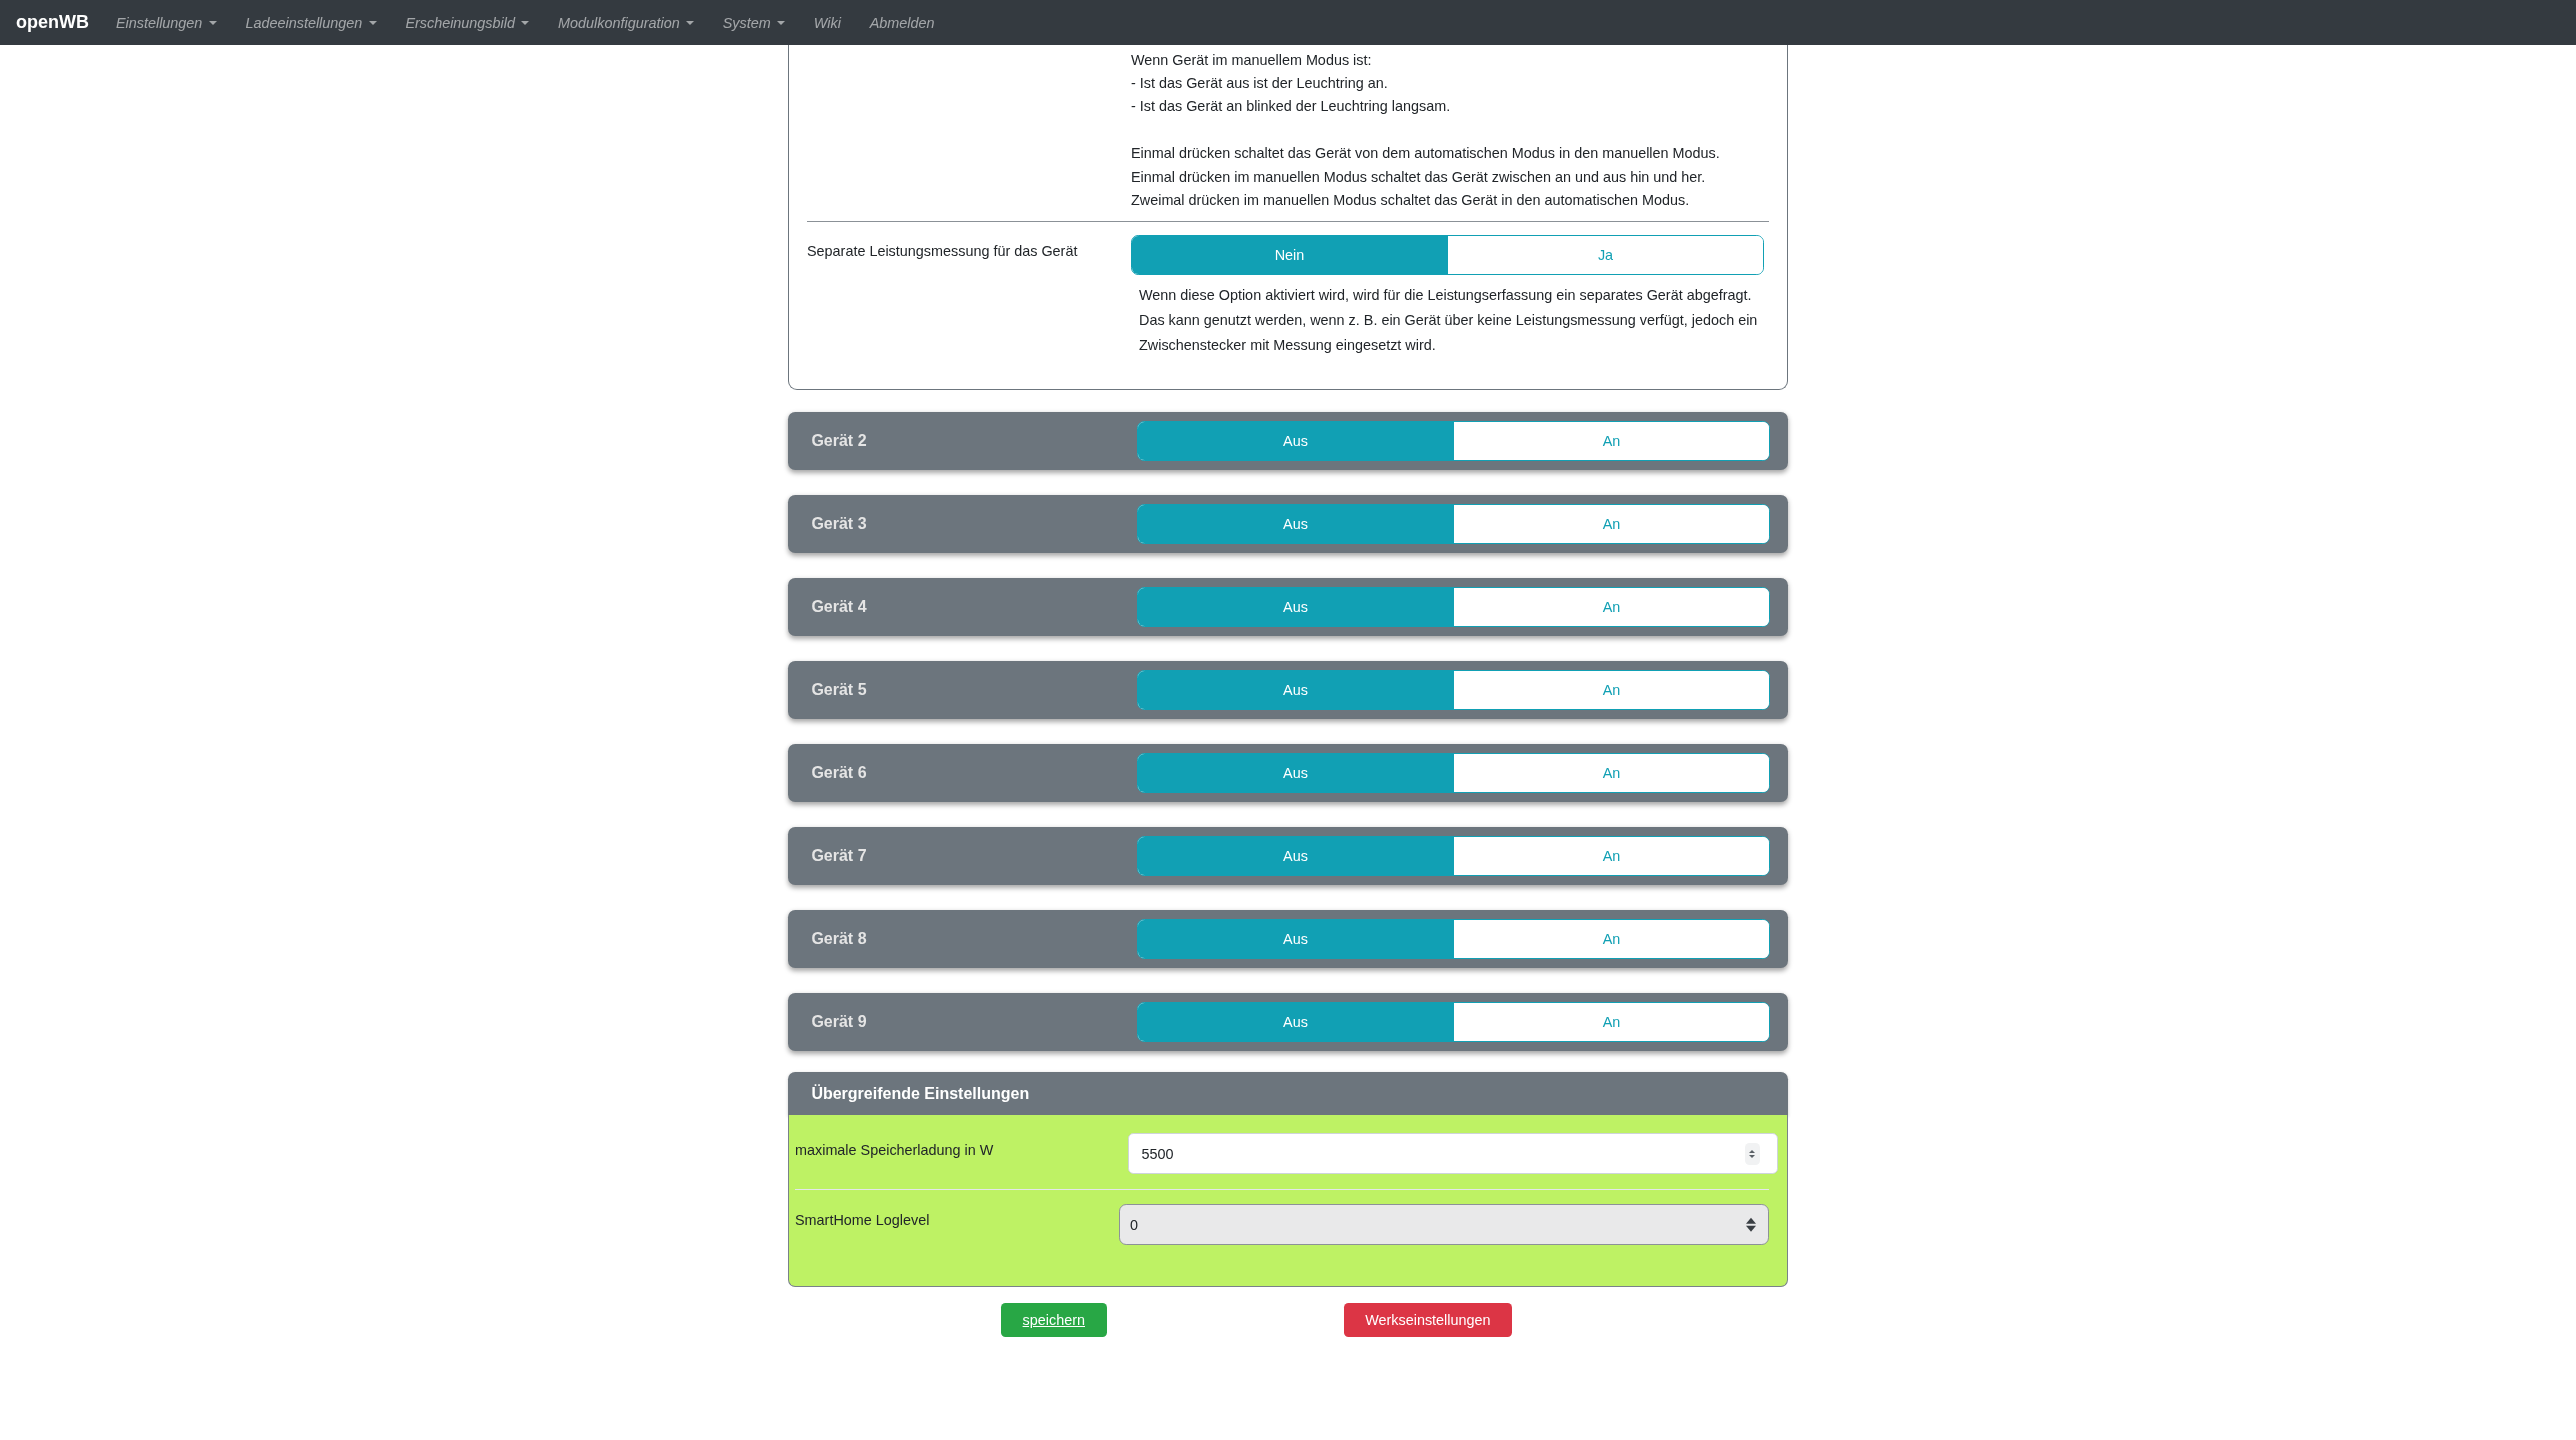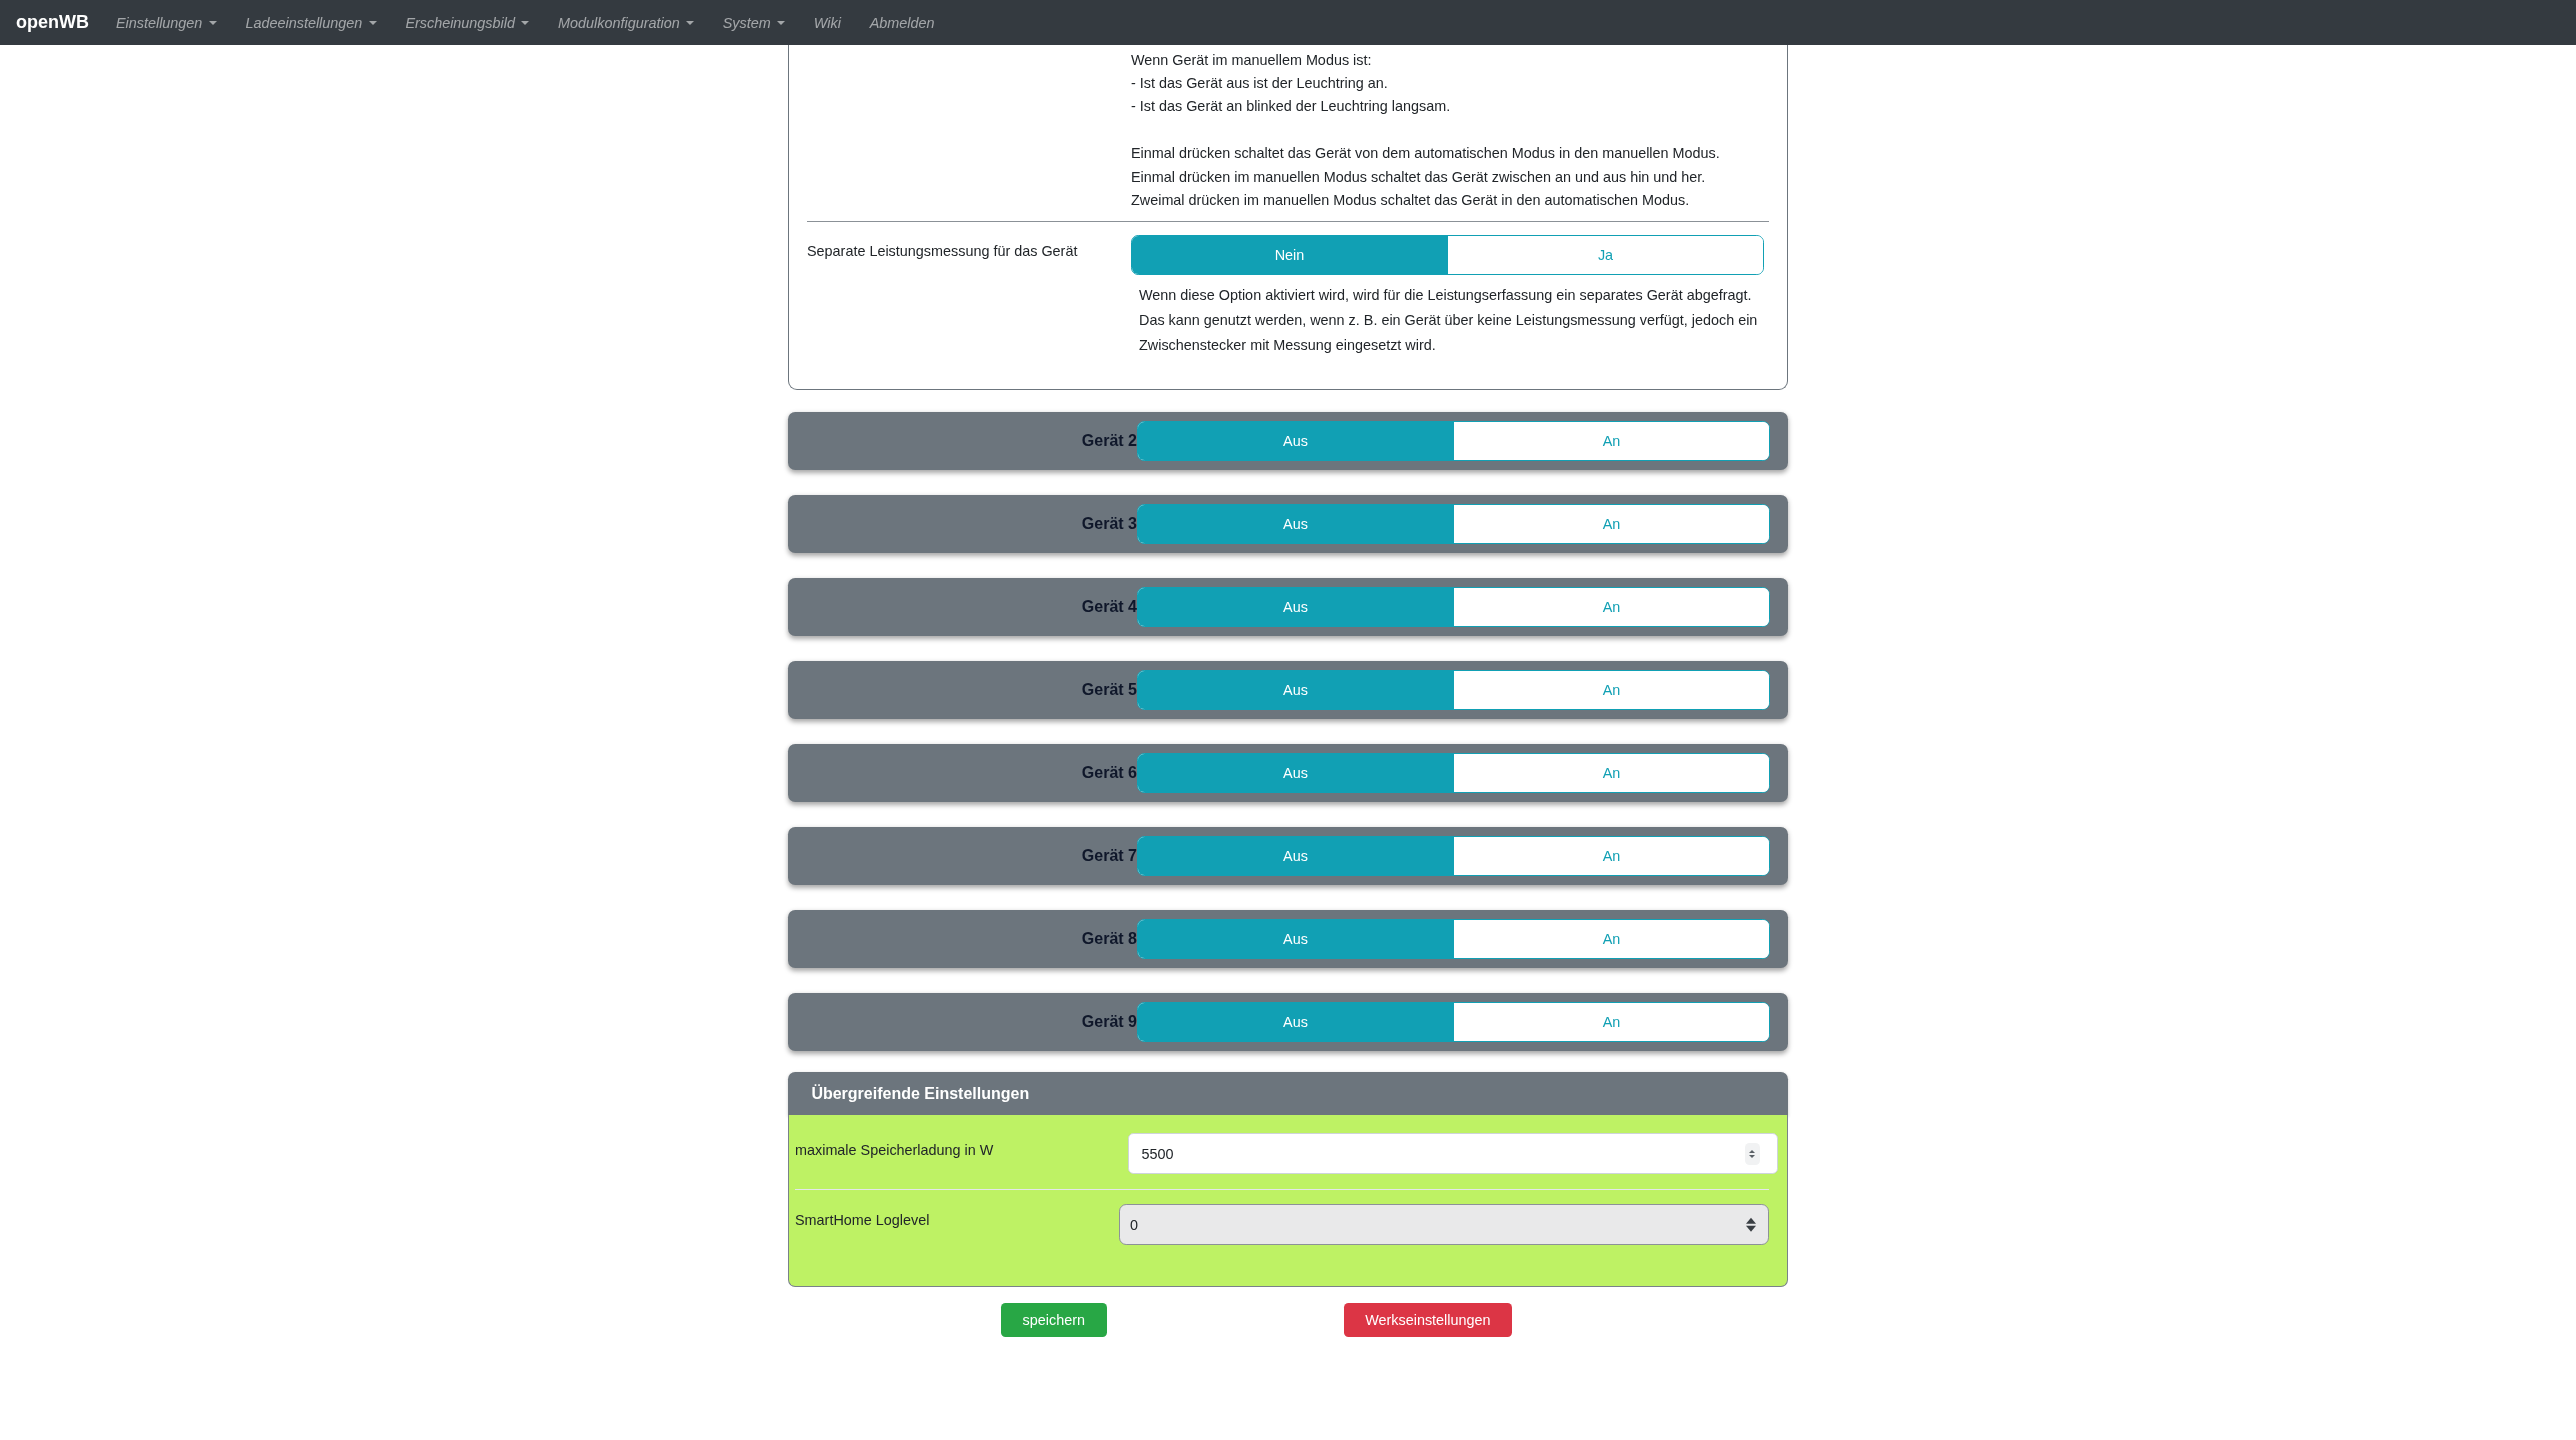--- a/index.html
+++ b/index.html
@@ -111,25 +111,24 @@
     border-radius: 7.2px;
     margin-top: 25px;
     box-shadow: 0 2.7px 5.4px rgba(0,0,0,0.35);
     display: flex;
     align-items: center;
     padding: 0 18px;
   }
   .device-panel.first { margin-top: 21.6px; }
   .device-label {
     flex: 1;
-    color: #0f172a;
+    color: #e5e5e5;
     font-weight: bold;
     font-size: 16px;
     padding-left: 5.4px;
-    text-align: right;
   }
   .device-panel .toggle-group { flex: 0 0 633px; }
 
   
   .global-panel { margin-top: 21.6px; }
   .global-header {
     height: 43px;
     background: #6c757d;
     border-radius: 7.2px 7.2px 0 0;
     color: #ffffff;
@@ -233,21 +232,21 @@
   .btn {
     border: none;
     border-radius: 4.5px;
     font-size: 14.4px;
     font-family: "Liberation Sans", sans-serif;
     color: #ffffff;
     padding: 9px 21.6px;
     cursor: pointer;
     line-height: 16px;
   }
-  .btn-save { background: #28a745; margin-left: 213px; }
+  .btn-save { background: #28a745; margin-left: 213px; text-decoration: underline; }
   .btn-reset { background: #dc3545; margin-left: 237px; }
 </style>
 </head>
 <body>
 
 <nav class="navbar">
   <a class="navbar-brand">openWB</a>
   <ul class="navbar-nav">
     <li class="nav-link">
       <span>Einstellungen</span>

